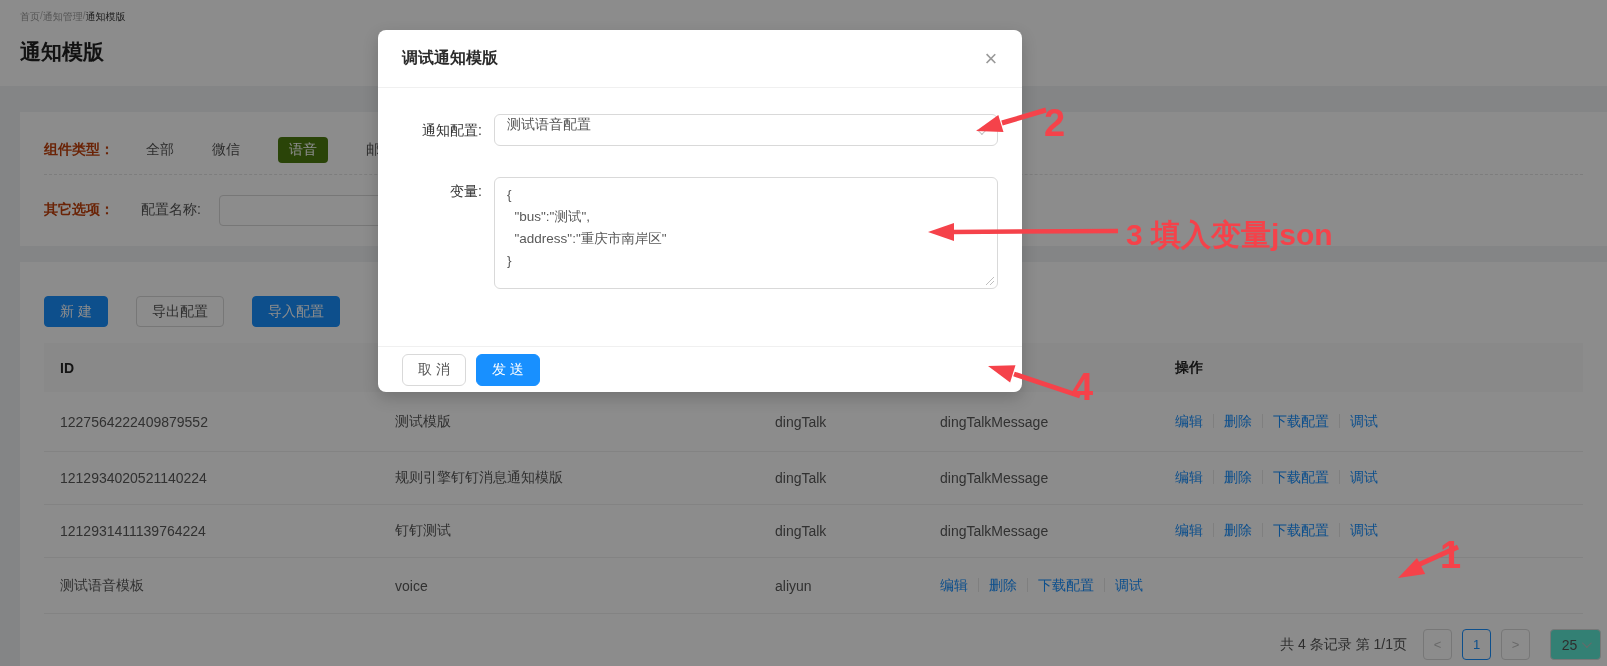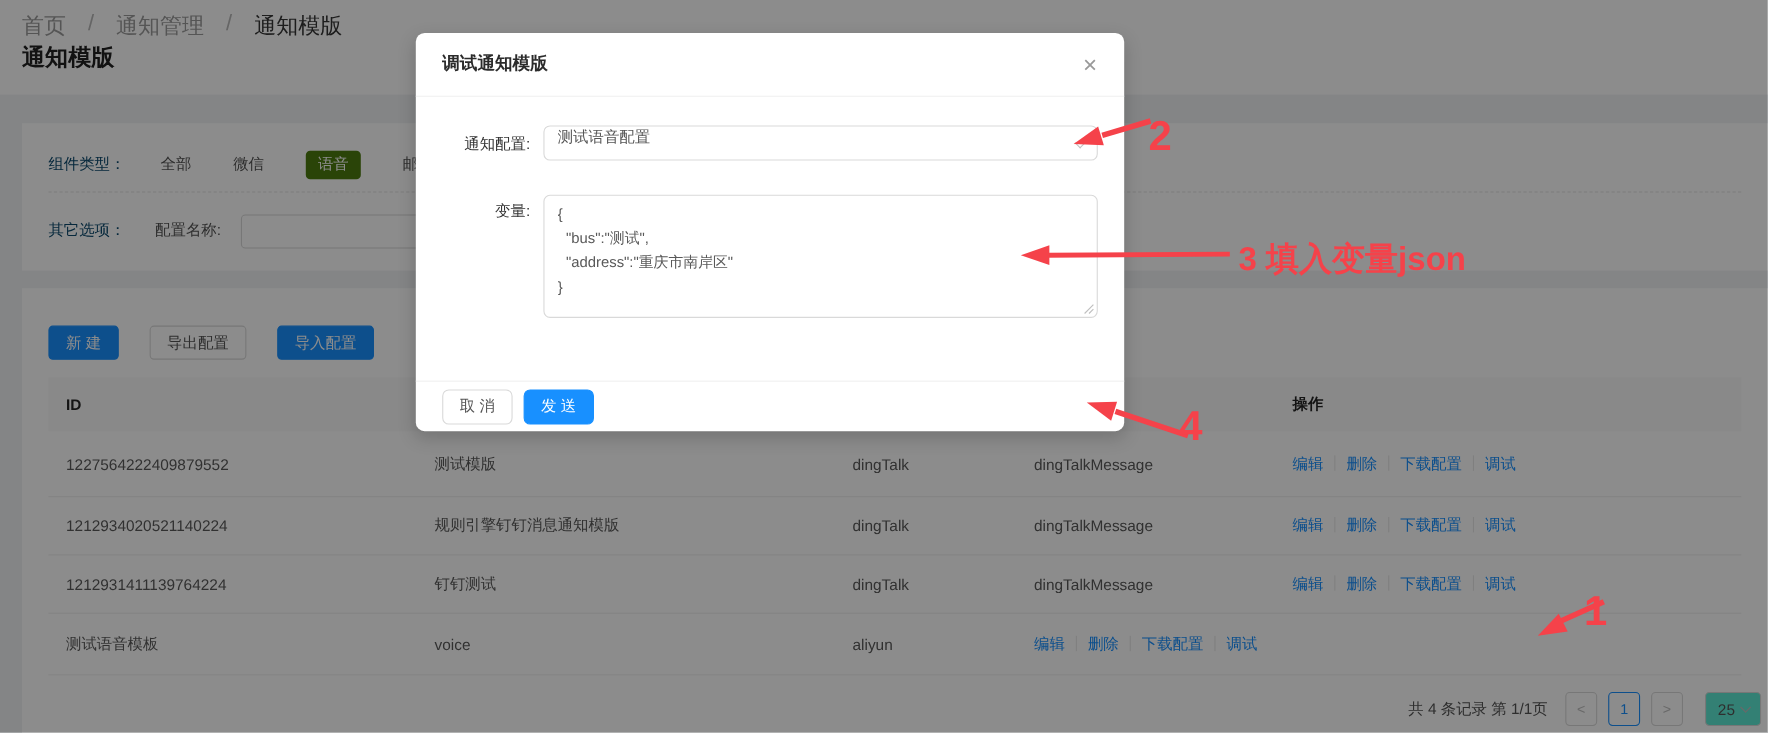--- a/index.html
+++ b/index.html
@@ -3,30 +3,30 @@
 <meta charset="utf-8">
 <style>
   * { margin:0; padding:0; box-sizing:border-box; }
   html,body { width:1607px; height:666px; overflow:hidden;
     font-family:"Liberation Sans","DejaVu Sans",sans-serif; font-size:14px;
     background:#f0f2f5; color:#595959; }
 
   
   .page { position:absolute; inset:0; z-index:0; }
   .header-area { position:absolute; left:0; top:0; width:1607px; height:86px; background:#fff; }
-  .breadcrumb { position:absolute; left:20px; top:10px; display:flex; gap:20px; color:#9b9b9b; font-size:20px;text-align:center; }
+  .breadcrumb { position:absolute; left:20px; top:10px; display:flex; gap:0; color:#9b9b9b; font-size:10px;text-align:center; }
   .breadcrumb .crumb { cursor:pointer; }
   .breadcrumb .crumb.current { color:#353535; }
   .breadcrumb .sep { color:#b8b8b8; }
   .page-title { position:absolute; left:20px; top:38px; font-size:21px; font-weight:700; color:#222; }
 
   .card { position:absolute; background:#fff; }
   .filter-card { left:20px; top:112px; width:1587px; height:134px; }
   .filter-row1 { position:absolute; left:24px; top:24px; display:flex; align-items:center; height:28px; }
-  .group-label { font-weight:400; color:#0c4a6e; margin-right:32px; }
+  .group-label { font-weight:700; color:#c2410c; margin-right:32px; }
   .filter-opt { color:#555; margin-right:38px; cursor:pointer; }
   .filter-opt.tag-active { background:#4d7c0f; color:#fff; padding:4px 11px; border-radius:4px; }
   .dashed-divider { position:absolute; left:24px; right:24px; top:62px; border-top:1px dashed #e4e4e4; }
   .filter-row2 { position:absolute; left:24px; top:82px; display:flex; align-items:center; height:32px; }
   .field-label { color:#555; margin-right:18px; }
   .filter-row2 .group-label { margin-right:27px; }
   .text-input { width:260px; height:31px; border:1px solid #d9d9d9; border-radius:4px; background:#fff; padding:0 11px; font-size:14px; color:#333; outline:none; }
 
   .table-card { left:20px; top:262px; width:1587px; height:404px; }
   .toolbar { position:absolute; left:24px; top:34px; display:flex; gap:28px; }

